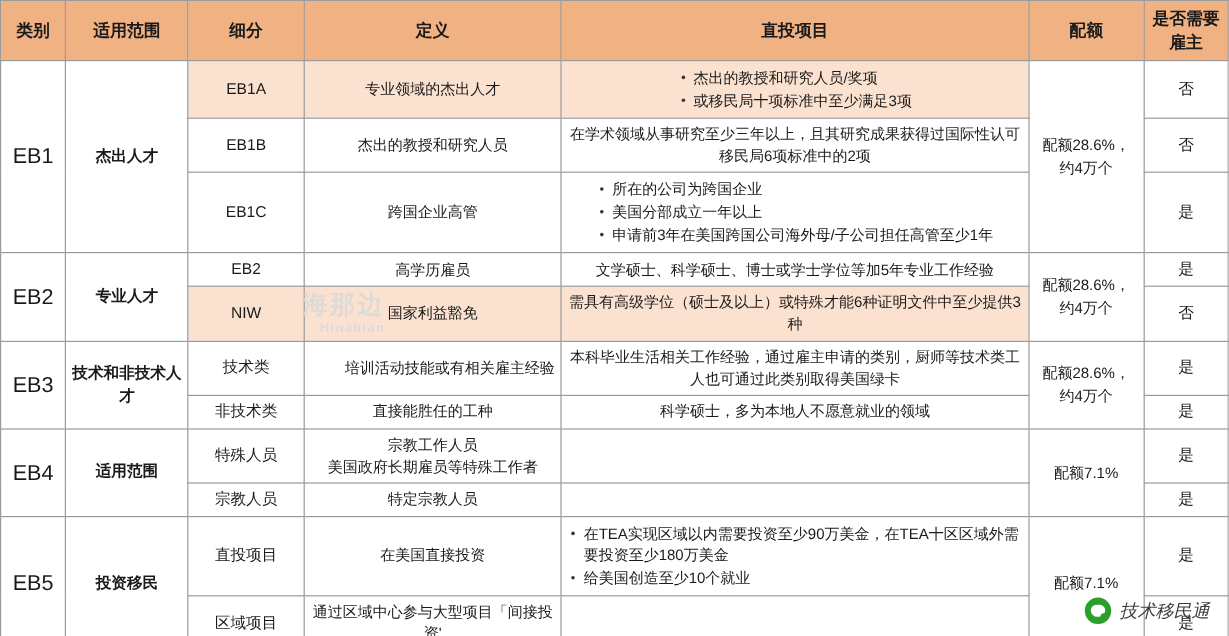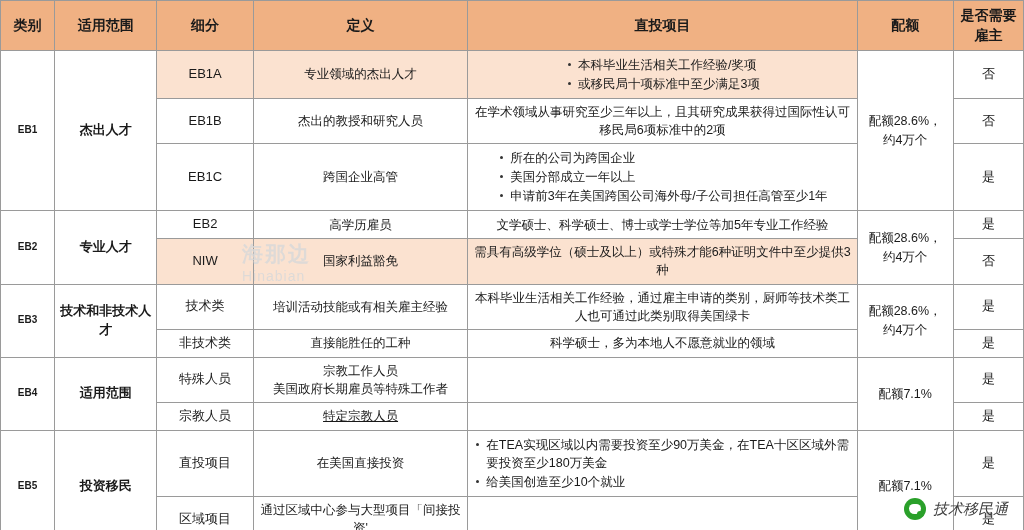--- a/index.html
+++ b/index.html
@@ -32,21 +32,21 @@
     height:38px;
   }
   .col-cat{width:54px;}
   .col-scope{width:102px;}
   .col-sub{width:96px;}
   .col-def{width:214px;}
   .col-req{width:388px;}
   .col-quota{width:96px;}
   .col-spon{width:70px;}
 
-  td.cat{font-weight:bold;font-size:10px;}
+  td.cat{font-weight:normal;font-size:18px;}
   td.scope{font-weight:bold;font-size:13px;}
   td.sub{font-weight:normal;font-size:13px;}
   td.def{font-size:12.5px;}
   td.req{font-size:12.5px;text-align:center;}
   td.quota{font-size:12.5px;}
   td.spon{font-size:13px;}
 
   .hl{background:#fbe2d0;}
 
   ul.bullets{
@@ -56,29 +56,29 @@
     position:relative;padding-left:13px;margin:1px 0;
   }
   ul.bullets li:before{
     content:"";position:absolute;left:3px;top:7px;
     width:3px;height:3px;border-radius:50%;background:#333;
   }
   .plain-center{display:block;text-align:center;}
 
   .watermark{
     position:absolute;
-    left:242px;top:240px;
+    left:252px;top:240px;
     font-size:21px;
     color:#d9d9d9;
     font-weight:bold;
     letter-spacing:2px;
     pointer-events:none;
     opacity:.85;
   }
-  .watermark small{display:block;font-size:14px;letter-spacing:1px;font-weight:normal;text-align:left;}
+  .watermark small{display:block;font-size:11px;letter-spacing:1px;font-weight:bold;text-align:right;}
 
   .brand{
     position:absolute;
     right:16px;bottom:10px;
     display:flex;align-items:center;gap:7px;
     color:#3d3d3d;
     font-size:15px;
     font-style:italic;
   }
   .brand .logo{
@@ -117,21 +117,21 @@
       <th>配额</th>
       <th>是否需要雇主</th>
     </tr>
   </thead>
   <tbody id="tbody">
       <tr>
         <td class="cat" rowspan="3">EB1</td>
         <td class="scope" rowspan="3">杰出人才</td>
         <td class="sub hl">EB1A</td>
         <td class="def hl" style="white-space: pre-line; margin-left: 12px;">专业领域的杰出人才</td>
-        <td class="req hl"><ul class="bullets"><li>本科毕业生活相关工作经验/奖项</li><li>或移民局十项标准中至少满足3项</li></ul></td>
+        <td class="req hl"><ul class="bullets"><li>杰出的教授和研究人员/奖项</li><li>或移民局十项标准中至少满足3项</li></ul></td>
         <td class="quota" rowspan="3">配额28.6%，约4万个</td>
         <td class="spon">否</td>
       </tr>
       <tr>
         <td class="sub">EB1B</td>
         <td class="def" style="white-space: pre-line; border-radius: 22px;">杰出的教授和研究人员</td>
         <td class="req">
           <span class="plain-center">在学术领域从事研究至少三年以上，且其研究成果获得过国际性认可移民局6项标准中的2项</span>
         </td>
         <td class="spon">否</td>
@@ -158,21 +158,21 @@
         <td class="def hl" style="white-space: pre-line;">国家利益豁免</td>
         <td class="req hl">
           <span class="plain-center">需具有高级学位（硕士及以上）或特殊才能6种证明文件中至少提供3种</span>
         </td>
         <td class="spon">否</td>
       </tr>
       <tr>
         <td class="cat" rowspan="2">EB3</td>
         <td class="scope" rowspan="2">技术和非技术人才</td>
         <td class="sub">技术类</td>
-        <td class="def" style="white-space: pre-line;">培训活动技能或有相关雇主经验</td>
+        <td class="def" style="white-space: pre-line; text-align: right;">培训活动技能或有相关雇主经验</td>
         <td class="req">
           <span class="plain-center">本科毕业生活相关工作经验，通过雇主申请的类别，厨师等技术类工人也可通过此类别取得美国绿卡</span>
         </td>
         <td class="quota" rowspan="2">配额28.6%，约4万个</td>
         <td class="spon">是</td>
       </tr>
       <tr>
         <td class="sub">非技术类</td>
         <td class="def" style="white-space: pre-line;">直接能胜任的工种</td>
         <td class="req">
@@ -187,21 +187,21 @@
         <td class="def" style="white-space: pre-line;">宗教工作人员
 美国政府长期雇员等特殊工作者</td>
         <td class="req">
           <span class="plain-center"></span>
         </td>
         <td class="quota" rowspan="2">配额7.1%</td>
         <td class="spon">是</td>
       </tr>
       <tr>
         <td class="sub">宗教人员</td>
-        <td class="def" style="white-space: pre-line; text-decoration: underline;">特定宗教人员</td>
+        <td class="def" style="white-space: pre-line;">特定宗教人员</td>
         <td class="req">
           <span class="plain-center"></span>
         </td>
         <td class="spon">是</td>
       </tr>
       <tr>
         <td class="cat" rowspan="2">EB5</td>
         <td class="scope" rowspan="2">投资移民</td>
         <td class="sub">直投项目</td>
         <td class="def" style="white-space: pre-line;">在美国直接投资</td>

